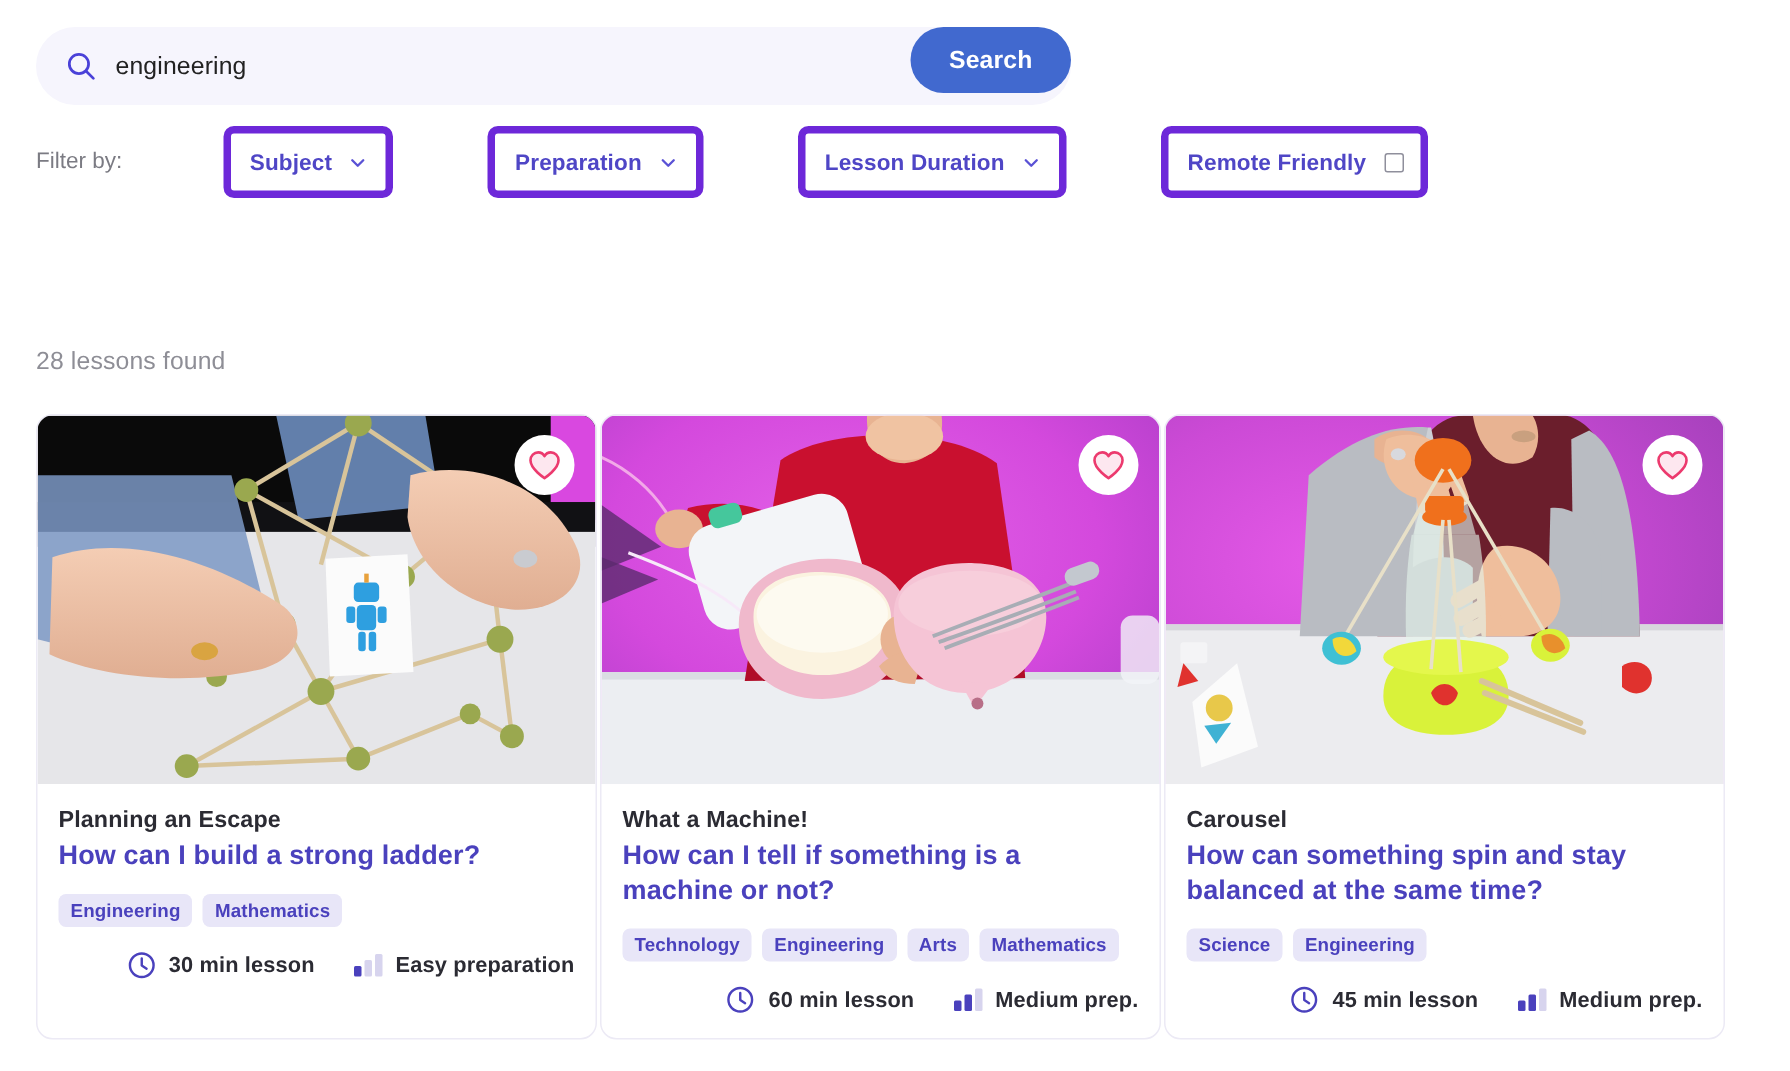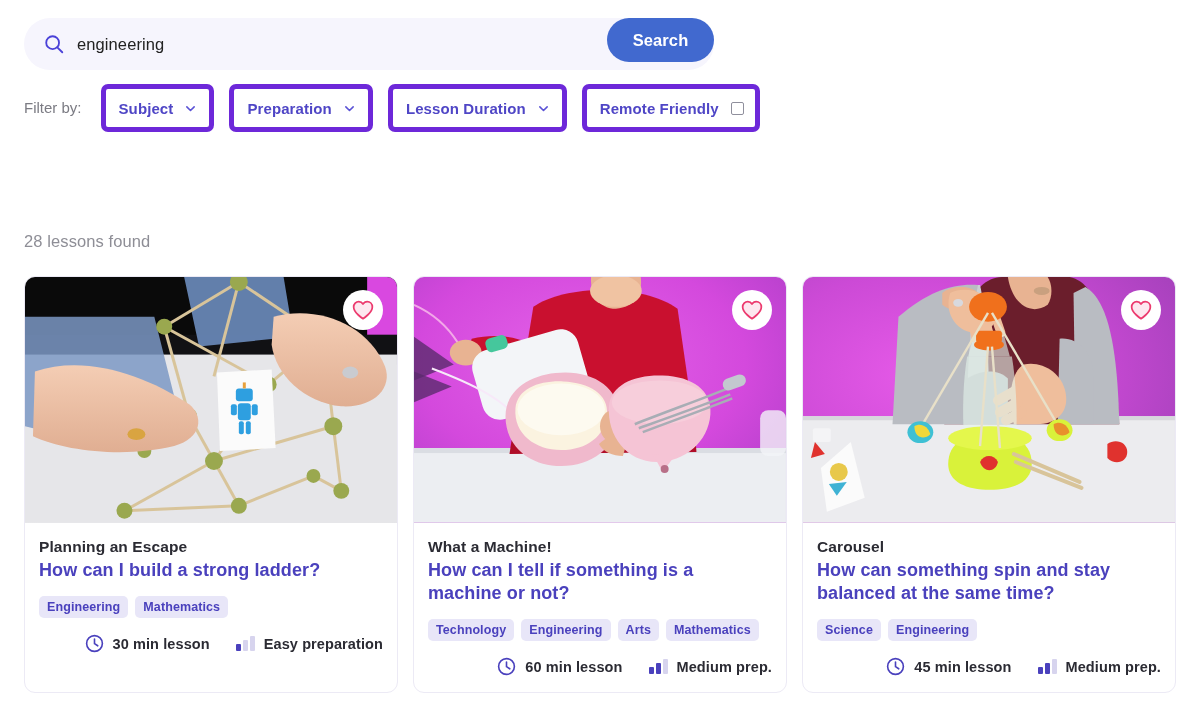--- a/index.html
+++ b/index.html
@@ -77,20 +77,21 @@
   }
 
   
   .filter-row {
     position: absolute;
     left: 24px;
     top: 92px;
     display: flex;
     align-items: center;
     height: 32px;
+    gap: 48px;
   }
   .filter-label {
     font-size: 15px;
     color: #7b7b83;
     margin-right: 19px;
     line-height: 32px;
     white-space: nowrap;
   }
   .filter-chip {
     height: 48px;
@@ -138,21 +139,21 @@
     letter-spacing: 0.1px;
   }
 
   
   .grid {
     position: absolute;
     left: 24px;
     top: 276px;
     width: 1152px;
     display: flex;
-    gap: 15px;
+    gap: 2px;
   }
   .card {
     width: 374px;
     background: #ffffff;
     border: 1px solid #eceaf5;
     border-radius: 11px;
     overflow: hidden;
     cursor: pointer;
     display: flex;
     flex-direction: column;

